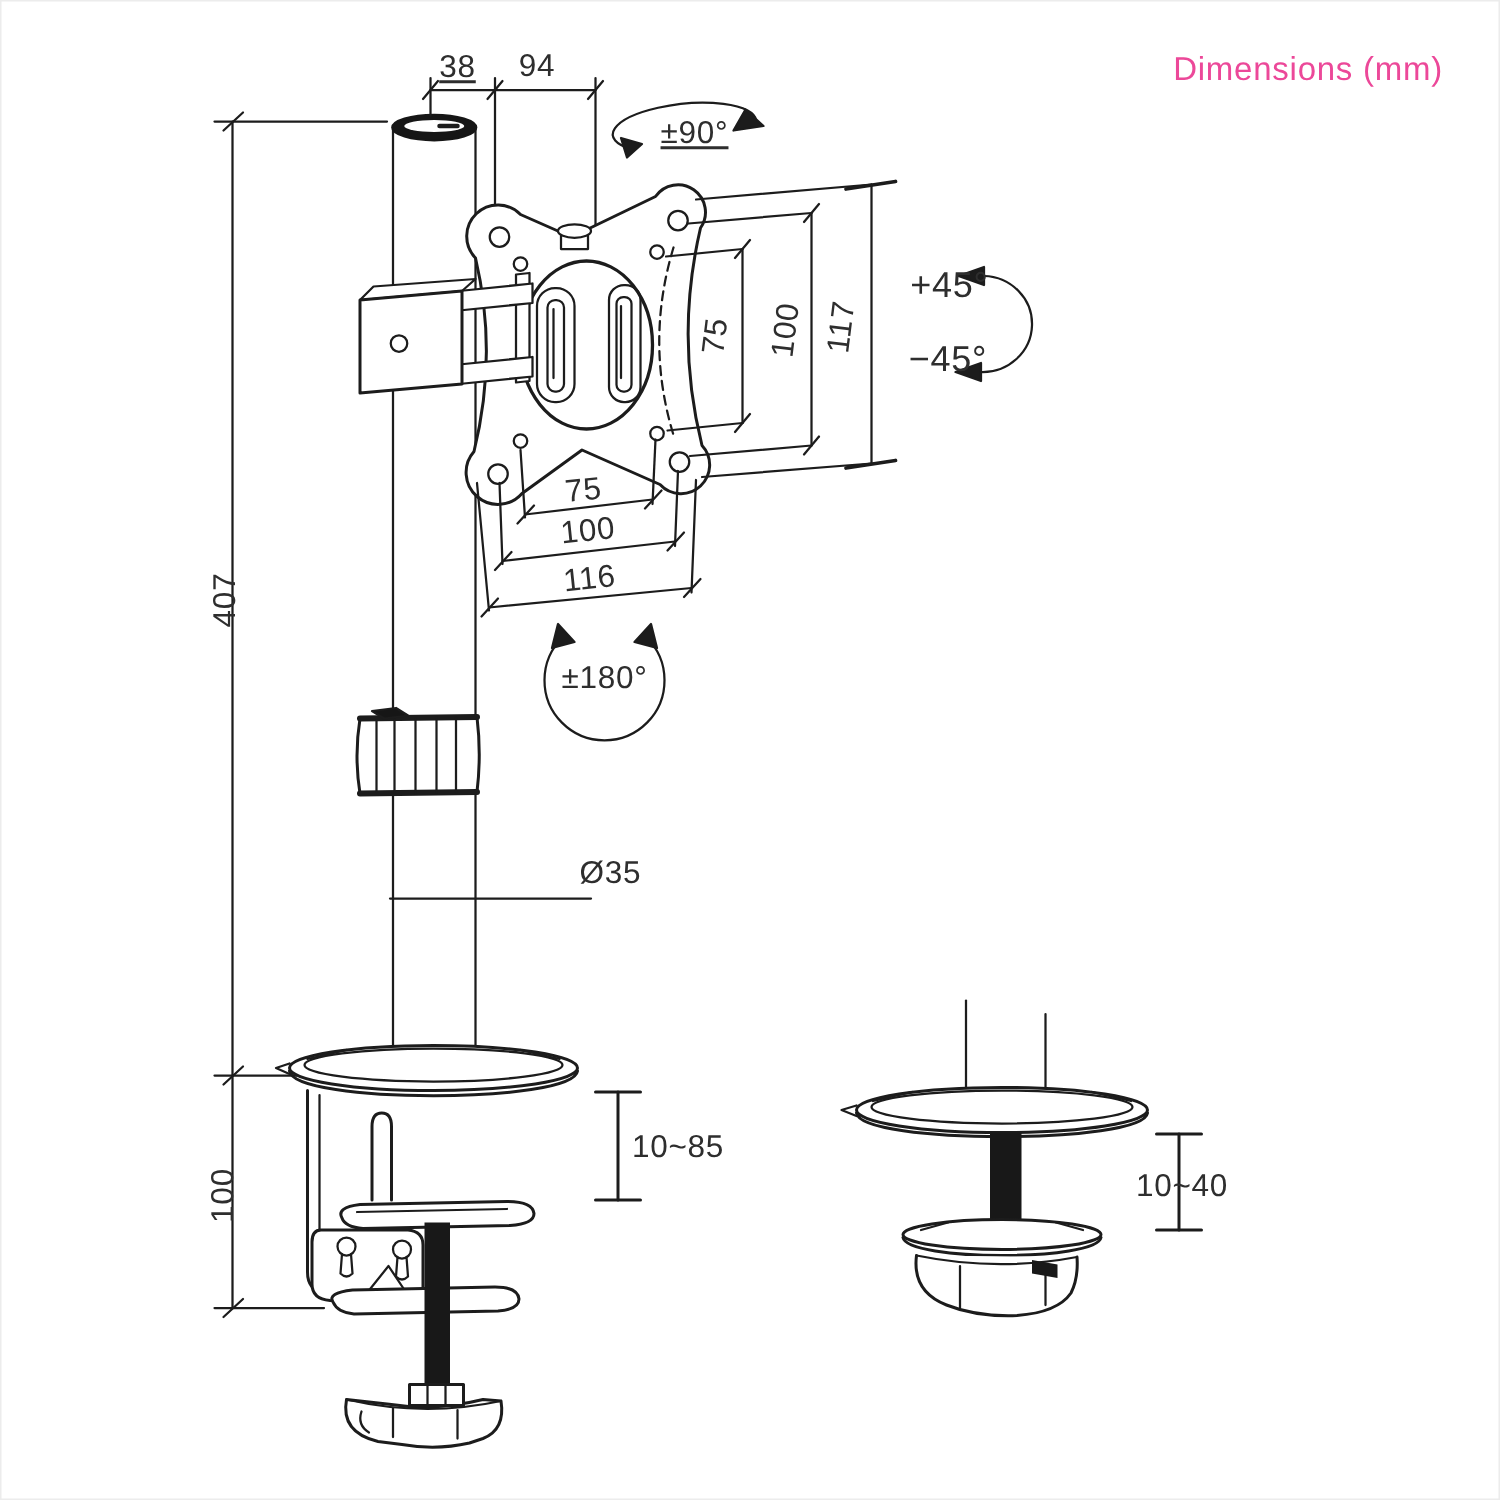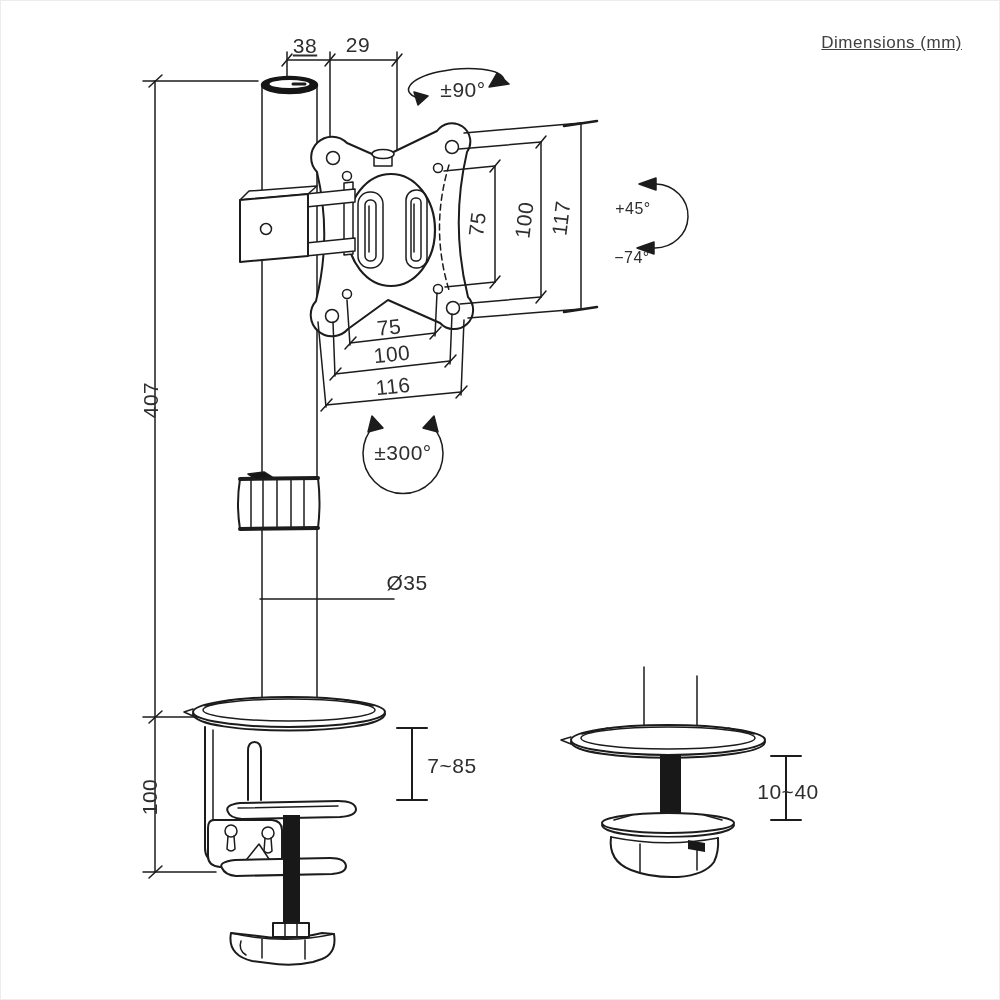--- a/index.html
+++ b/index.html
@@ -8,27 +8,27 @@
     box-shadow:inset 0 0 0 1px #ececec;
     font-family:"Liberation Sans", sans-serif;
     overflow:hidden;
   }
   #drawing{position:absolute;left:0;top:0;}
   .lbl{
     position:absolute;color:#2e2e2e;font-size:21px;font-weight:400;
     letter-spacing:.5px;white-space:nowrap;line-height:1;
     transform:translate(-50%,-50%);
   }
-  .lbl.small{font-size:16px;margin-top:18px;}
+  .lbl.small{font-size:24px;}
   .rot90{transform:translate(-50%,-50%) rotate(-90deg);}
   .rot83{transform:translate(-50%,-50%) rotate(-83deg);}
   .rot7{transform:translate(-50%,-50%) rotate(-6deg);}
   .title{
-    position:absolute;color:#404040;font-size:17px;letter-spacing:.5px;
-    transform:translate(-100%,0);white-space:nowrap;text-decoration:underline;
+    position:absolute;color:#ec4899;font-size:22px;letter-spacing:.5px;
+    transform:translate(-100%,0);white-space:nowrap;
   }
 </style>
 </head>
 <body>
 
 <div id="stage">
 
 <svg id="drawing" width="1000" height="1000" viewBox="0 0 1000 1000">
   <g stroke="#1c1c1c" fill="none" stroke-width="1.5" stroke-linecap="round" stroke-linejoin="round">
 
@@ -229,36 +229,36 @@
       <path d="M771,756 H801"></path>
       <path d="M771,820 H801"></path>
     </g>
 
   </g>
 </svg>
 
 <div class="title" style="left:962px;top:33px;">Dimensions (mm)</div>
 
 <div class="lbl" style="left:305px;top:45px;text-decoration:underline;">38</div>
-<div class="lbl" style="left:358px;top:44px;">29</div>
-<div class="lbl" style="left:463px;top:89px;">±90°</div>
+<div class="lbl" style="left:358px;top:44px;">94</div>
+<div class="lbl" style="left:463px;top:89px;text-decoration:underline;">±90°</div>
 
 <div class="lbl rot83" style="left:477px;top:224px;">75</div>
 <div class="lbl rot83" style="left:524px;top:220px;">100</div>
 <div class="lbl rot83" style="left:561px;top:218px;">117</div>
 
 <div class="lbl small" style="left:633px;top:191px;">+45°</div>
-<div class="lbl small" style="left:632px;top:240px;">−74°</div>
+<div class="lbl small" style="left:632px;top:240px;">−45°</div>
 
 <div class="lbl rot7" style="left:389px;top:327px;">75</div>
 <div class="lbl rot7" style="left:392px;top:354px;">100</div>
 <div class="lbl rot7" style="left:393px;top:386px;">116</div>
 
-<div class="lbl" style="left:403px;top:452px;">±300°</div>
+<div class="lbl" style="left:403px;top:452px;">±180°</div>
 
 <div class="lbl rot90" style="left:150px;top:400px;">407</div>
 <div class="lbl" style="left:366px;top:582px;margin-left:41px;">Ø35</div>
 <div class="lbl rot90" style="left:149px;top:797px;">100</div>
 
-<div class="lbl" style="left:452px;top:765px;">7~85</div>
+<div class="lbl" style="left:452px;top:765px;">10~85</div>
 <div class="lbl" style="left:788px;top:791px;">10~40</div>
 
 </div>
 
 </body></html>

